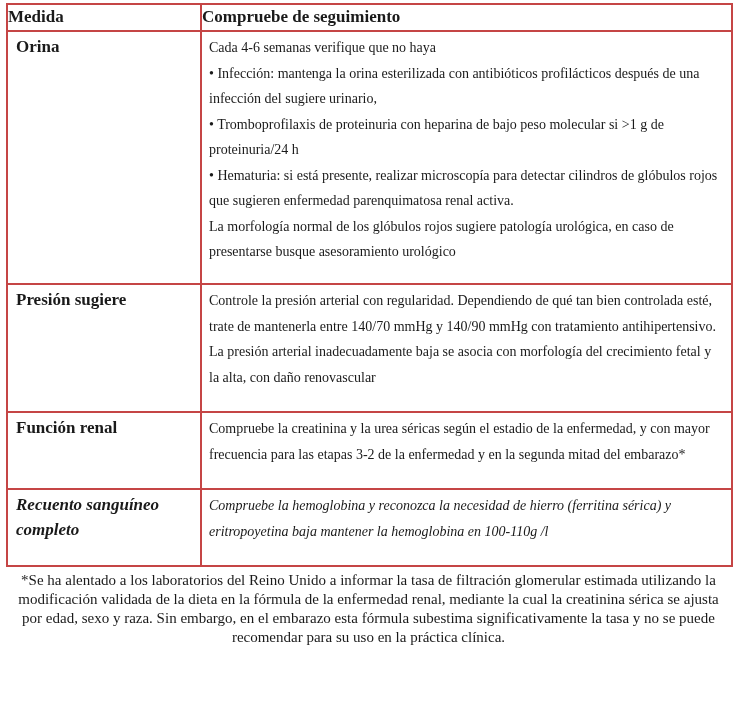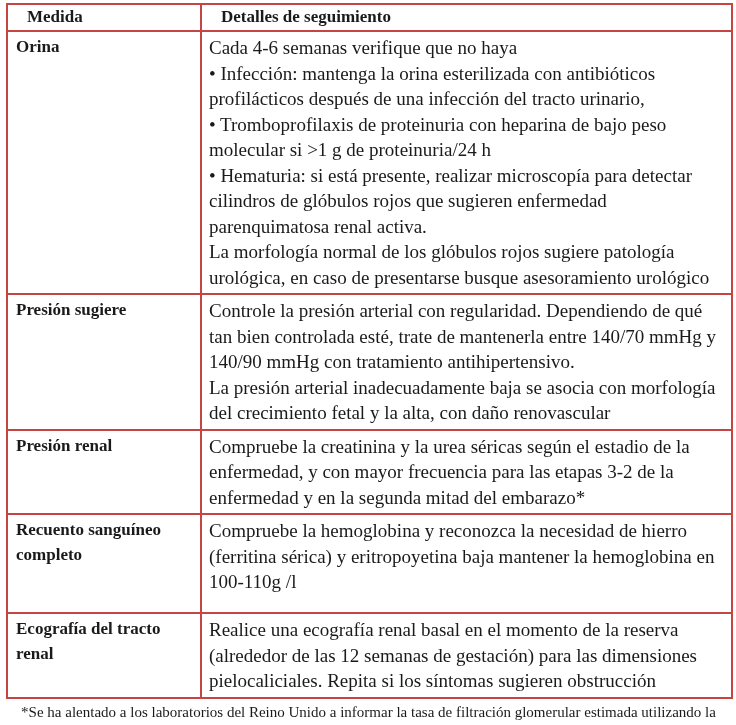--- a/index.html
+++ b/index.html
@@ -26,43 +26,43 @@
   table.followup col.c-details { width: 531px; }
   table.followup th,
   table.followup td {
     border: 2px solid #c54545;
     vertical-align: top;
     text-align: left;
   }
   th.hdr {
     font-size: 17px;
     font-weight: bold;
-    padding: 2px 6px 3px 19px;
+    padding: 2px 6px 3px 0;
     height: 26px;
   }
   td.measure {
     font-weight: bold;
     font-size: 17px;
     line-height: 25px;
     vertical-align: middle;
     padding: 2px 6px 2px 8px;
   }
   td.details {
-    font-size: 19px;
+    font-size: 14px;
     line-height: 25.5px;
     padding: 3px 10px 3px 7px;
   }
   td.details p {
     margin: 0;
     padding: 0;
   }
   tr.r-orina    { height: 253px; margin-top: 11px; }
   tr.r-presion  { height: 128px; }
   tr.r-funcion  { height: 77px;  }
-  tr.r-recuento { height: 99px;  }
+  tr.r-recuento { height: 77px; font-style: italic;  }
   tr.r-eco      { height: 76px;  }
   .footnote {
     width: 725px;
     font-size: 15px;
     line-height: 19px;
     text-align: center;
     padding: 4px 6px 0 6px;
   }
 </style>
 </head>
@@ -72,61 +72,55 @@
 
   <table class="followup">
     <colgroup>
       <col class="c-measure">
       <col class="c-details">
     </colgroup>
 
     <tbody>
         <tr>
       <th class="hdr">Medida</th>
-      <th class="hdr">Detalles de seguimiento</th>
+      <th class="hdr">Compruebe de seguimiento</th>
     </tr>
 
     <tr class="r-orina">
       <td class="measure">Orina</td>
       <td class="details">
         <p>Cada 4-6 semanas verifique que no haya</p>
-        <p>• Infección: mantenga la orina esterilizada con antibióticos profilácticos después de una infección del tracto urinario,</p>
+        <p>• Infección: mantenga la orina esterilizada con antibióticos profilácticos después de una infección del sugiere urinario,</p>
         <p>• Tromboprofilaxis de proteinuria con heparina de bajo peso molecular si &gt;1 g de proteinuria/24 h</p>
         <p>• Hematuria: si está presente, realizar microscopía para detectar cilindros de glóbulos rojos que sugieren enfermedad parenquimatosa renal activa.</p>
         <p>La morfología normal de los glóbulos rojos sugiere patología urológica, en caso de presentarse busque asesoramiento urológico</p>
       </td>
     </tr>
 
     <tr class="r-presion">
       <td class="measure">Presión sugiere</td>
       <td class="details">
         <p>Controle la presión arterial con regularidad. Dependiendo de qué tan bien controlada esté, trate de mantenerla entre 140/70 mmHg y 140/90 mmHg con tratamiento antihipertensivo.</p>
         <p>La presión arterial inadecuadamente baja se asocia con morfología del crecimiento fetal y la alta, con daño renovascular</p>
       </td>
     </tr>
 
     <tr class="r-funcion">
-      <td class="measure">Presión renal</td>
+      <td class="measure">Función renal</td>
       <td class="details">
         <p>Compruebe la creatinina y la urea séricas según el estadio de la enfermedad, y con mayor frecuencia para las etapas 3-2 de la enfermedad y en la segunda mitad del embarazo*</p>
       </td>
     </tr>
 
     <tr class="r-recuento">
       <td class="measure">Recuento sanguíneo completo</td>
       <td class="details">
         <p>Compruebe la hemoglobina y reconozca la necesidad de hierro (ferritina sérica) y eritropoyetina baja mantener la hemoglobina en 100-110g /l</p>
       </td>
     </tr>
 
-    <tr class="r-eco">
-      <td class="measure">Ecografía del tracto renal</td>
-      <td class="details">
-        <p>Realice una ecografía renal basal en el momento de la reserva (alrededor de las 12 semanas de gestación) para las dimensiones pielocaliciales. Repita si los síntomas sugieren obstrucción</p>
-      </td>
-    </tr>
 
   </tbody>
     </table>
 
   <div class="footnote">*Se ha alentado a los laboratorios del Reino Unido a informar la tasa de filtración glomerular estimada utilizando la modificación validada de la dieta en la fórmula de la enfermedad renal, mediante la cual la creatinina sérica se ajusta por edad, sexo y raza. Sin embargo, en el embarazo esta fórmula subestima significativamente la tasa y no se puede recomendar para su uso en la práctica clínica.</div>
 
 </div>
 
 </body></html>

